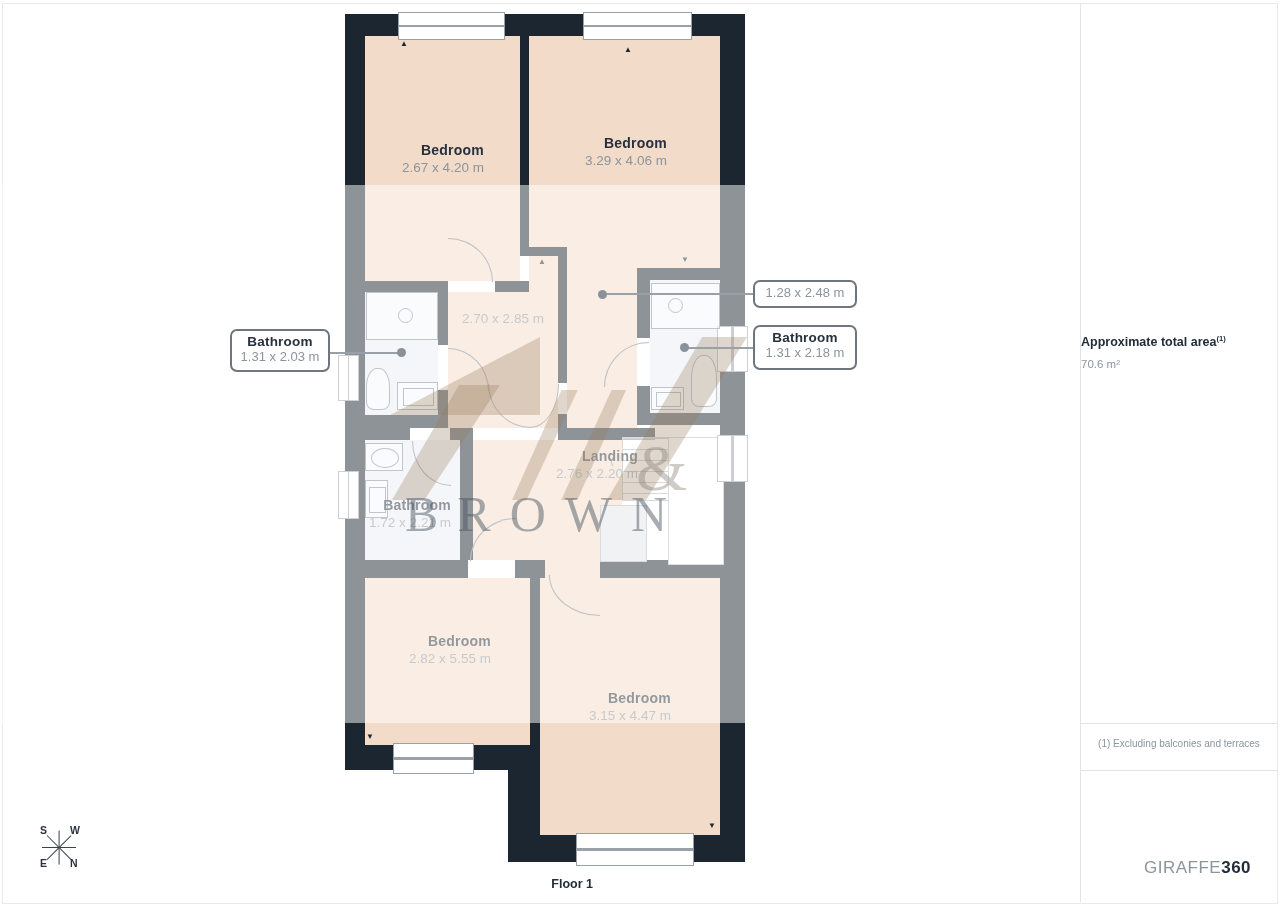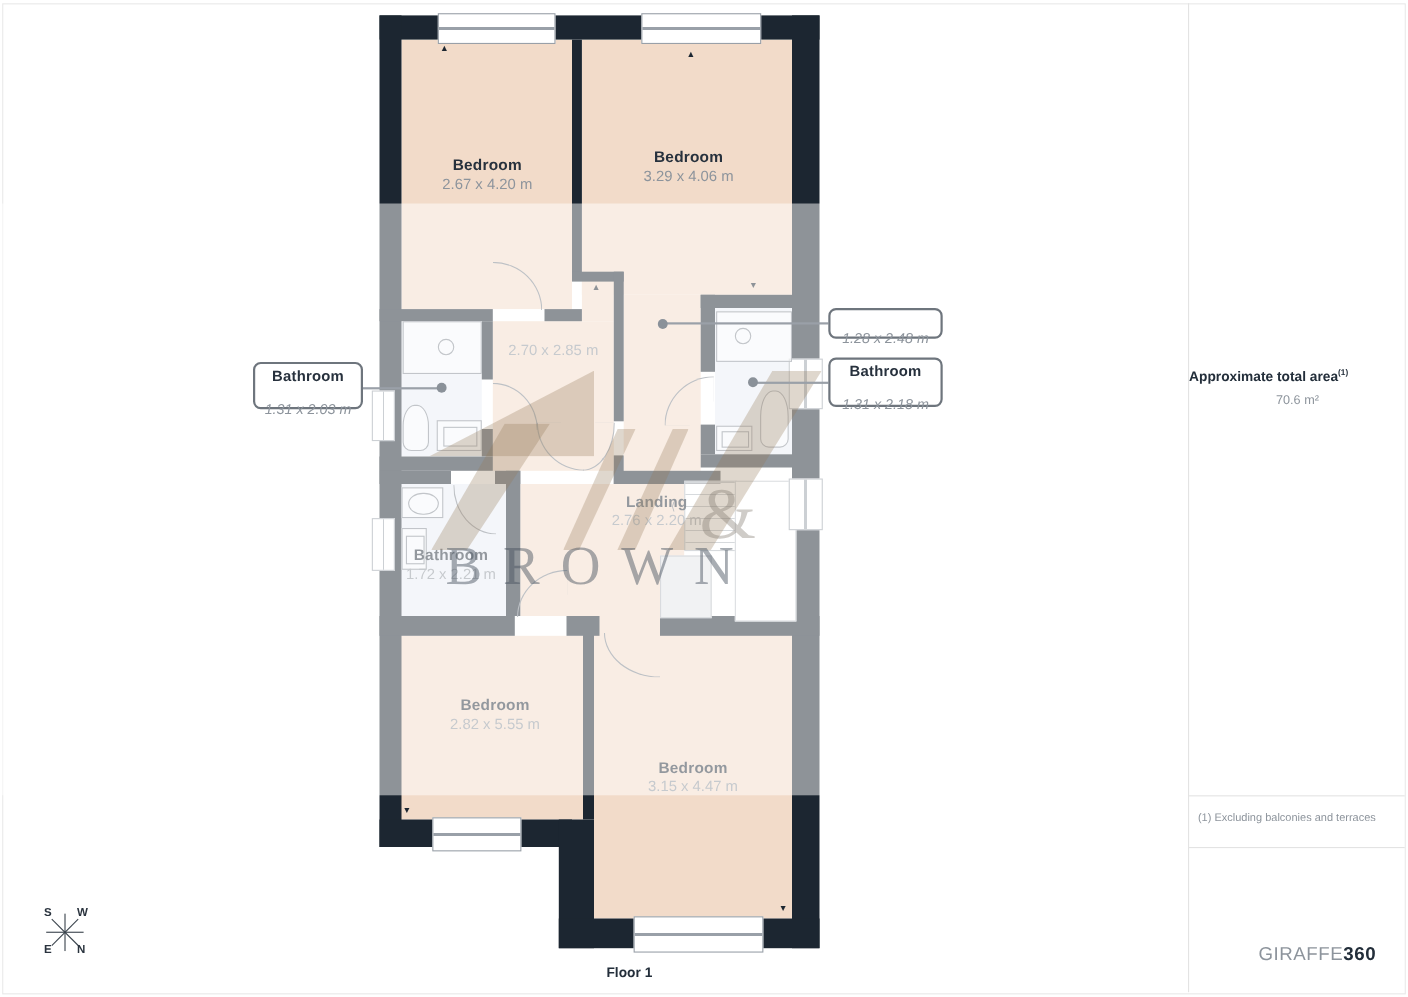--- a/index.html
+++ b/index.html
@@ -22,45 +22,45 @@
   .d-tr{border-top:1.2px solid #7b828b;border-right:1.2px solid #7b828b;border-radius:0 100% 0 0;}
   .d-tl{border-top:1.2px solid #7b828b;border-left:1.2px solid #7b828b;border-radius:100% 0 0 0;}
   .d-bl{border-bottom:1.2px solid #7b828b;border-left:1.2px solid #7b828b;border-radius:0 0 0 100%;}
   .d-br{border-bottom:1.2px solid #7b828b;border-right:1.2px solid #7b828b;border-radius:0 0 100% 0;}
   .stairs{position:absolute;border:1px solid #aeb4bb;background-color:rgba(255,255,255,.5);
           background-image:repeating-linear-gradient(to bottom,#aeb4bb 0 1px,transparent 1px 11px);}
   .void{position:absolute;background:#fff;border:1px solid #b8bdc3;}
   .closet{position:absolute;background:#e2e4e7;border:1px solid #b2b7bd;}
   .arr{position:absolute;font-size:8px;color:#1c2631;line-height:8px;}
   
-  .room-label{position:absolute;text-align:center;transform:translate(-50%,-50%);white-space:nowrap;}
+  .room-label{position:absolute;text-align:right;transform:translate(-50%,-50%);white-space:nowrap;}
   .room-name{display:block;font-weight:bold;font-size:14px;color:#27313d;letter-spacing:.2px;}
   .room-dims{display:block;font-size:13.5px;color:#8d949c;margin-top:2px;}
   .callout{position:absolute;background:#fff;border:2px solid #6e757d;border-radius:7px;
            text-align:center;padding:3px 6px;box-sizing:border-box;}
   .callout .room-name{font-size:13.5px;}
-  .callout .room-dims{font-size:13px;margin-top:15px;font-style:italic;}
+  .callout .room-dims{font-size:13px;margin-top:0;}
   .leader{position:absolute;height:1.5px;background:#9aa0a8;}
   .dot{position:absolute;width:9px;height:9px;border-radius:50%;background:#8a9199;}
   
   .band{position:absolute;left:0;top:185px;width:1080px;height:538px;
         background:rgba(255,255,255,.5);pointer-events:none;}
   .ribbon{position:absolute;background:rgba(150,122,91,.30);}
   .wm{position:absolute;font-family:"Liberation Serif",serif;color:rgba(73,84,96,.48);
       font-size:50px;line-height:50px;white-space:nowrap;}
   .wm-amp{position:absolute;font-family:"Liberation Serif",serif;color:rgba(130,122,110,.38);
       font-size:66px;line-height:60px;}
   
   .page-border{position:absolute;left:2px;top:3px;width:1274px;height:899px;border:1px solid #e9e9e9;}
   .vline{position:absolute;background:#e3e3e3;width:1px;}
   .hline{position:absolute;background:#e3e3e3;height:1px;}
   .panel-title{position:absolute;left:1081px;width:197px;text-align:left;font-weight:bold;
                font-size:12.5px;color:#232e3a;}
-  .panel-sub{position:absolute;left:1081px;width:197px;text-align:center;font-size:11.5px;color:#8d949c;}
-  .panel-small{position:absolute;text-align:left;font-size:10px;color:#8d949c;line-height:13.5px;}
+  .panel-sub{position:absolute;left:1081px;width:197px;font-size:11.5px;color:#8d949c;}
+  .panel-small{position:absolute;text-align:center;font-size:10px;color:#8d949c;line-height:13.5px;}
   .brand{position:absolute;left:1144px;width:197px;text-align:left;font-size:17px;
          letter-spacing:.5px;color:#8d949c;}
   .brand b{color:#232e3a;}
   sup{font-size:7.5px;}
   
   .ray{position:absolute;width:34px;height:1.2px;background:#3a434c;left:42px;top:847px;}
   .compass-letter{position:absolute;font-size:10.5px;font-weight:bold;color:#2a333e;}
   .floor-label{position:absolute;left:493px;top:877px;width:100px;text-align:right;
                font-weight:bold;font-size:12.5px;color:#232e3a;}
 </style>

